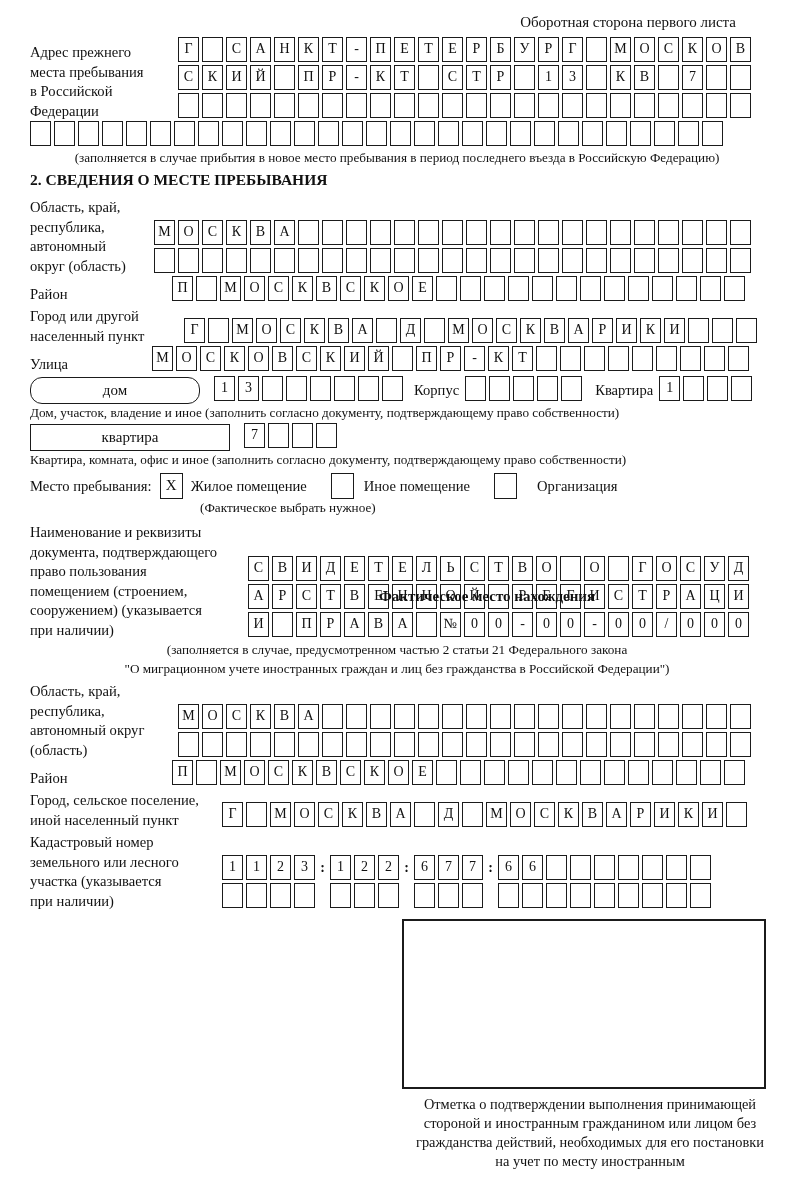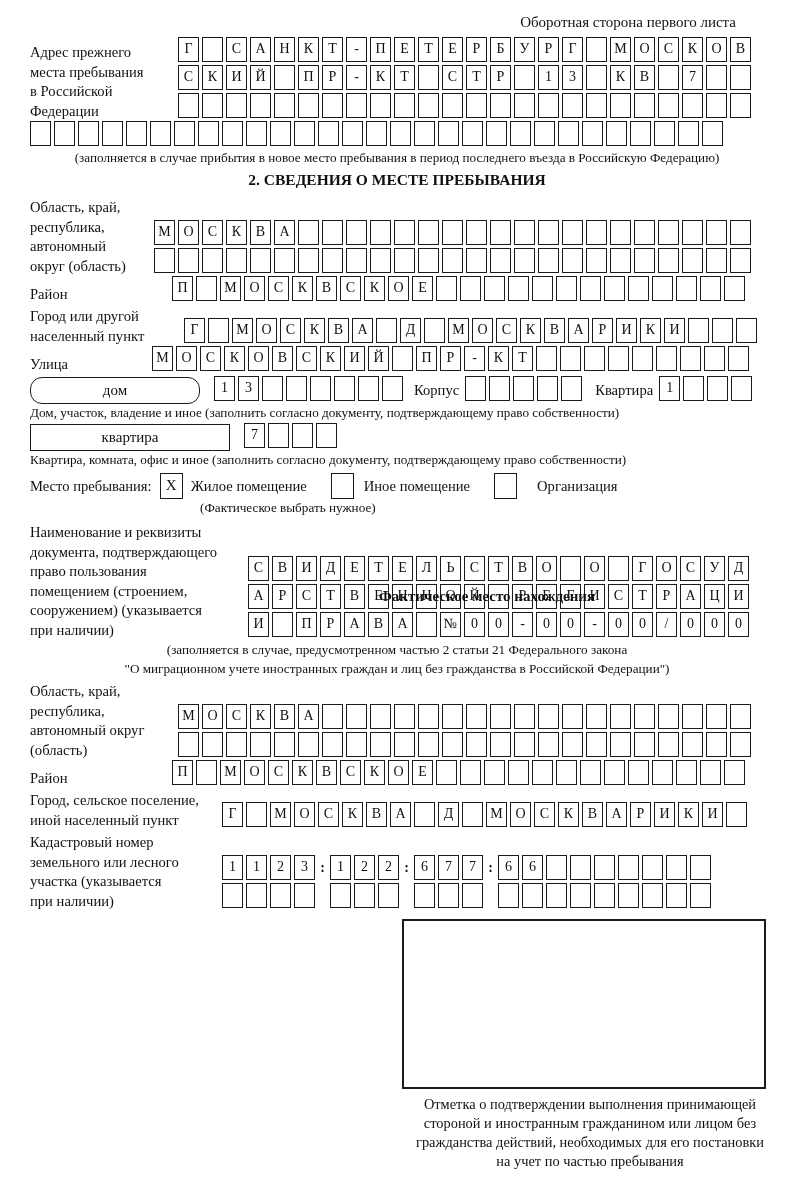--- a/index.html
+++ b/index.html
@@ -30,21 +30,21 @@
     border: 1.6px solid #1b1b1b; text-align: center;
     font-size: 14px; line-height: 22px;
   }
   .sep {
     flex: 0 0 auto; width: 9px; margin-right: 3px; text-align: center;
     font-size: 14px; line-height: 25px; font-weight: bold;
   }
 
   .note { font-size: 13.2px; line-height: 17px; margin-bottom: 2px; }
   .center { text-align: center; }
-  .h2 { text-align: center; font-weight: bold; font-size: 15.5px; margin: 5px 0 6px 0; }
+  .h2 { font-weight: bold; font-size: 15.5px; margin: 5px 0 6px 0; }
   .h3 { text-align: center; font-weight: bold; font-size: 15px; margin: 4px 0 6px 0; }
 
   .mt2 { margin-top: 2px; } .mt4 { margin-top: 4px; } .mt6 { margin-top: 6px; }
 
   .widebox {
     flex: 0 0 auto; border: 1.6px solid #1b1b1b; height: 27px;
     text-align: center; font-size: 15px; line-height: 24px;
   }
   .wb170 { width: 170px; border-radius: 12px; }
   .wb200 { width: 200px; }
@@ -675,16 +675,16 @@
           <span class="cbox"></span>
         </div>
     </div>
   </div>
 
   <div class="stamp-wrap">
     <div class="stampbox"></div>
     <div class="stamp-caption">Отметка о подтверждении выполнения принимающей
 стороной и иностранным гражданином или лицом без
 гражданства действий, необходимых для его постановки
-на учет по частью пребывания</div>
+на учет по месту иностранным</div>
   </div>
 
 </div>
 
 </body></html>

